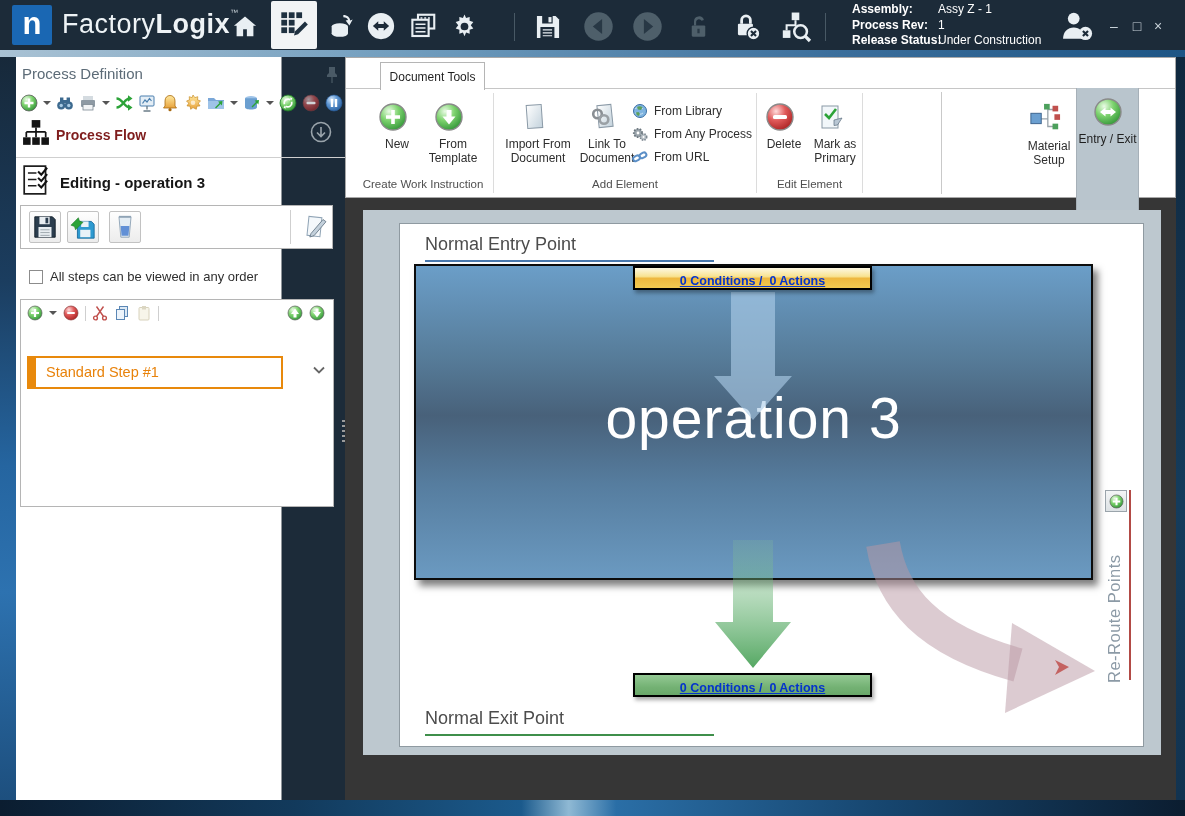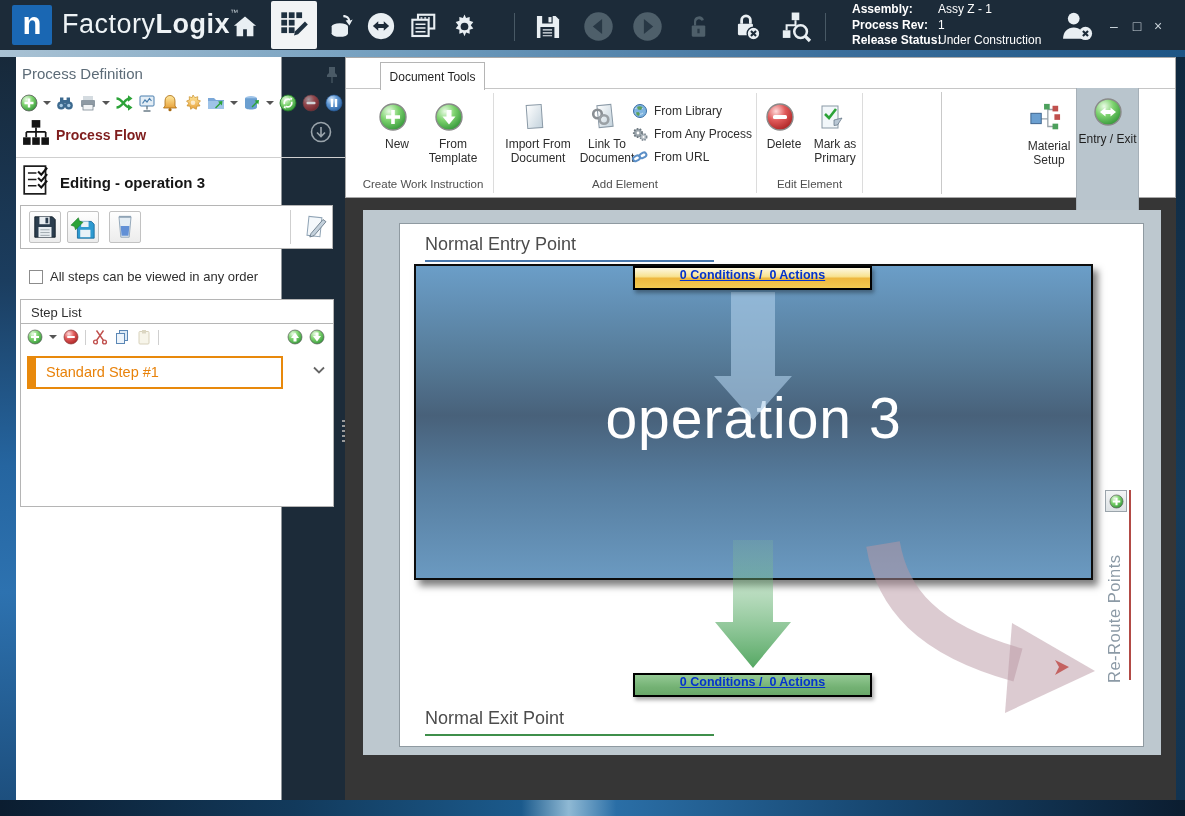--- a/index.html
+++ b/index.html
@@ -106,21 +106,21 @@
   .xp-line  { position:absolute; left:25px; top:510px; width:289px; height:2px; background:#3f8f4b; }
 
   .opbox { position:absolute; left:14px; top:40px; width:679px; height:316px; border:2px solid #0c0c0c;
            background:linear-gradient(180deg,#6b9ec8 0%,#567b98 30%,#48617a 48%,#567d9f 70%,#6b9ac1 100%);
            box-shadow:5px 6px 7px rgba(0,0,0,.5); display:flex; align-items:center; justify-content:center; cursor:pointer; }
   .opbox span { color:#fff; font-size:57px; font-weight:300; letter-spacing:1px; margin-top:-8px; }
 
   .arrowsvg { position:absolute; left:0; top:0; width:745px; height:524px; pointer-events:none; z-index:2; }
 
   .banner { position:absolute; left:233px; width:239px; height:24px; border:2px solid #000; z-index:3;
-            display:flex; align-items:flex-start; justify-content:center; cursor:pointer;
+            display:flex; align-items:flex-end; justify-content:center; cursor:pointer;
             box-shadow:2px 3px 4px rgba(0,0,0,.35); }
   .banner.gold { top:42px; background:linear-gradient(180deg,#fdf8e2 0%,#f8e391 42%,#eeb83f 52%,#f2ca52 100%); }
   .banner.green { top:449px; background:linear-gradient(180deg,#94c994 0%,#74b274 60%,#69a769 100%); }
   .cond-link { font-size:12.5px; font-weight:700; color:#0433cc; text-decoration:underline; white-space:pre; }
 
   .rr-plus { position:absolute; left:705px; top:266px; width:22px; height:22px; background:linear-gradient(#f3f5f6,#dde2e5);
              border:1px solid #9aa4ab; display:flex; align-items:center; justify-content:center; cursor:pointer; z-index:4; }
   .rr-line { position:absolute; left:729px; top:266px; width:2px; height:190px; background:#b24a45; }
   .rr-label { position:absolute; left:701px; top:328px; width:26px; height:134px; writing-mode:vertical-rl;
               transform:rotate(180deg); font-size:16.5px; font-weight:300; color:#8c9aa6; letter-spacing:.5px;
@@ -454,21 +454,20 @@
           </svg>
       </div>
     </div>
 
     <div class="chk-row">
       <span class="chk"></span>
       <span class="chk-lbl">All steps can be viewed in any order</span>
     </div>
 
     <div class="stepbox">
-      <div class="step-hdr">Step List</div>
       <div class="step-tools">
         <span class="si16">
             <svg viewBox="0 0 16 16">
               <circle cx="8" cy="8" r="7" fill="url(#gSph)" stroke="#5c5c5c" stroke-width=".7"></circle>
               <path d="M8 4v8M4 8h8" stroke="#fff" stroke-width="2.2"></path>
             </svg>
           </span>
         <span class="caret"></span>
         <span class="si16">
             <svg viewBox="0 0 16 16">

